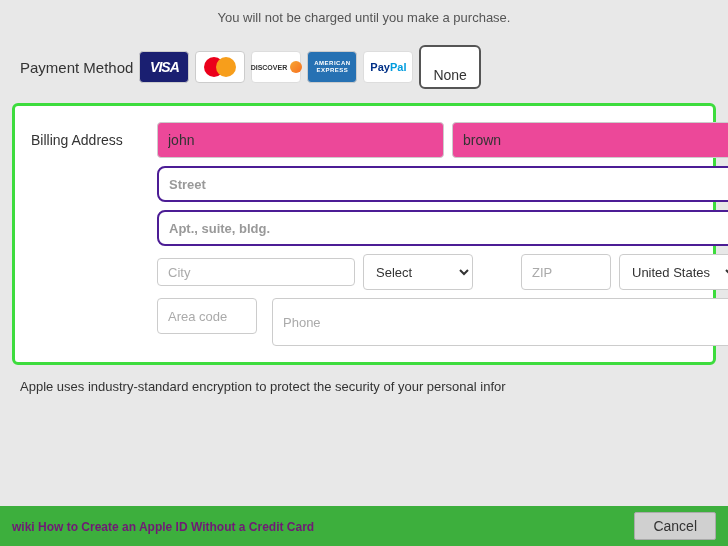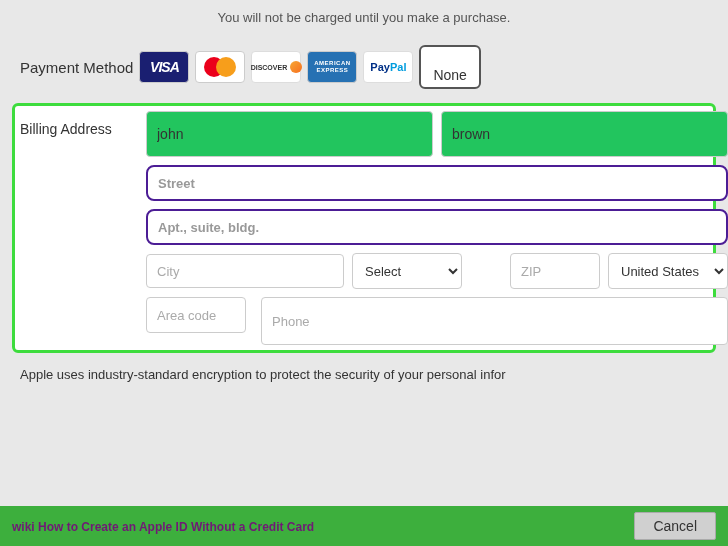--- a/index.html
+++ b/index.html
@@ -147,21 +147,21 @@
       border-radius: 6px;
       padding: 20px 12px;
       height: 32px;
     }
 
     .billing-section {
       margin: 0 12px;
       border: 3px solid #3ddc3d;
       border-radius: 6px;
       background: #fff;
-      padding: 5px;
+      padding: 16px;
     }
 
     .billing-row {
       display: flex;
       align-items: flex-start;
       gap: 16px;
     }
 
     .billing-label {
       font-size: 14px;
@@ -179,27 +179,27 @@
       gap: 8px;
     }
 
     .name-row {
       display: flex;
       gap: 8px;
     }
 
     .name-row input {
       flex: 1;
-      height: 46px;
-      border: 1px solid #ccc;
-      border-radius: 4px;
-      padding: 6px 10px;
-      font-size: 14px;
-      color: #333;
-      background: #22c55e;
+      height: 36px;
+      border: 1px solid #ccc;
+      border-radius: 4px;
+      padding: 6px 10px;
+      font-size: 14px;
+      color: #333;
+      background: #ec4899;
     }
 
     .field-full {
       width: 100%;
       height: 36px;
       border: 2px solid #4c1d95;
       border-radius: 8px;
       padding: 6px 10px;
       font-size: 13px;
       color: #999;
@@ -210,21 +210,21 @@
     .field-full::placeholder { color: #999; }
 
     .city-zip-row {
       display: flex;
       gap: 8px;
       align-items: center;
     }
 
     .city-field {
       flex: 1;
-      height: 34px;
+      height: 28px;
       border: 1px solid #ccc;
       border-radius: 4px;
       padding: 6px 10px;
       font-size: 13px;
       color: #999;
     }
 
     .state-select {
       height: 36px;
       border: 1px solid #ccc;

